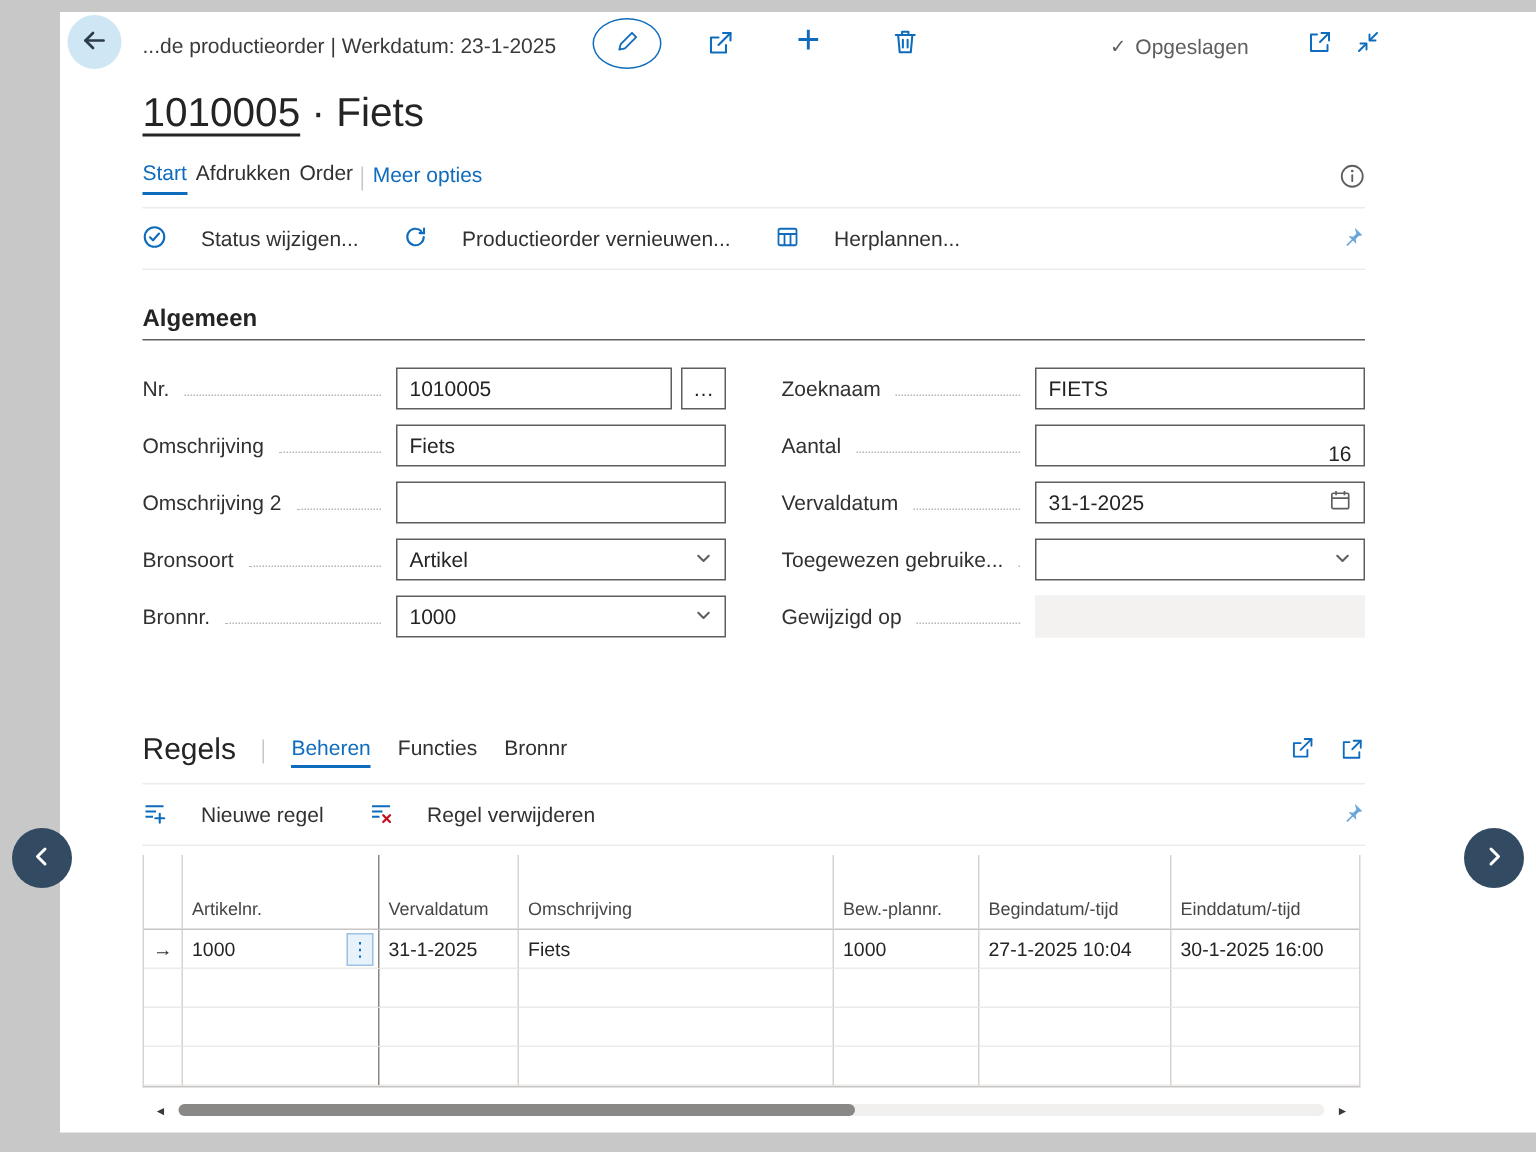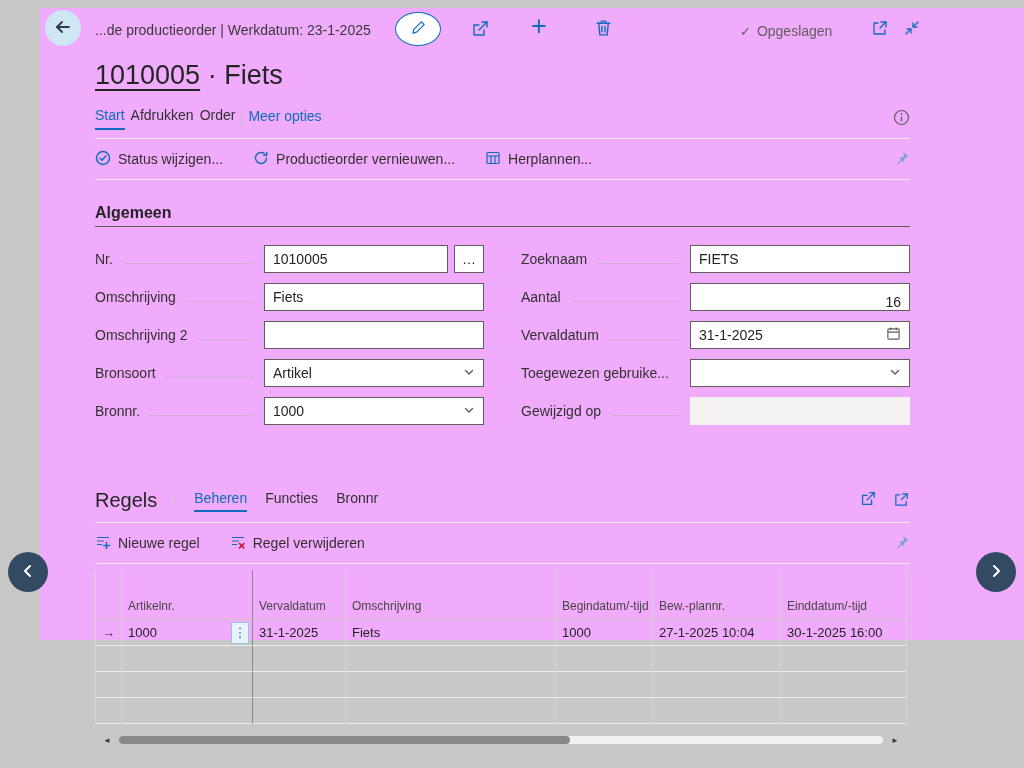--- a/index.html
+++ b/index.html
@@ -3,21 +3,21 @@
 <meta charset="utf-8">
 <style>
   * { box-sizing: border-box; }
   html,body { margin:0; padding:0; }
   body {
     width:1024px; height:768px; position:relative; overflow:hidden;
     background:#c8c8c8;
     font-family:"Liberation Sans","DejaVu Sans",sans-serif;
     color:#242424;
   }
-  .card { position:absolute; left:40px; top:8px; width:984px; height:632px; background:#f0abfc; }
+  .card { position:absolute; left:40px; top:8px; width:984px; height:747px; background:#ffffff; }
 
   
   .topbar { position:relative; height:48px; }
   .back-btn { position:absolute; left:5px; top:2px; width:36px; height:36px; border-radius:50%;
     background:#cfe6f4; border:none; display:flex; align-items:center; justify-content:center; cursor:pointer; }
   .tb-title { position:absolute; left:55px; top:14px; font-size:14px; color:#3b3a39; white-space:nowrap; }
   .edit-ellipse { position:absolute; left:355px; top:4px; width:46px; height:34px; border:1.5px solid #0f6cbd;
     border-radius:50%; background:#fff; display:flex; align-items:center; justify-content:center; cursor:pointer; }
   .tb-icon { position:absolute; background:none; border:none; padding:0; display:flex; align-items:center;
     justify-content:center; cursor:pointer; }
@@ -37,21 +37,21 @@
 
   .menu-row { display:flex; align-items:center; margin-top:16px; font-size:14px; gap:6px; }
   .menu-tab { color:#323130; cursor:pointer; padding-bottom:5px; border-bottom:2px solid transparent; }
   .menu-tab.active { color:#0f6cbd; border-bottom-color:#0f6cbd; }
   .menu-more { color:#0f6cbd; cursor:pointer; padding-bottom:5px; }
   .vsep { width:1px; height:16px; background:#c8c6c4; }
   .spacer { flex:1; }
 
   .ribbon { display:flex; align-items:center; height:42px; margin-top:8px; gap:30px;
     border-top:1px solid #edebe9; border-bottom:1px solid #edebe9; font-size:14px; color:#323130; }
-  .ribbon-item { display:flex; align-items:center; gap:7px; cursor:pointer;text-align:right; }
+  .ribbon-item { display:flex; align-items:center; gap:23px; cursor:pointer;text-align:right; }
   .icon-btn { background:none; border:none; padding:0; display:flex; align-items:center; cursor:pointer; }
 
   .section-heading { margin-top:24px; font-size:16px; font-weight:700; color:#242424;
     padding-bottom:4px; border-bottom:1px solid #605e5c; }
 
   
   .form { display:flex; gap:37px; margin-top:18px; }
   .form-col { flex:1; }
   .field-row { display:flex; align-items:center; height:28px; margin-bottom:10px; }
   .field-label { font-size:14px; color:#323130; white-space:nowrap; }
@@ -414,22 +414,22 @@
         </span>
       </button>
     </div>
 
     <div class="table">
       <div class="trow">
         <span class="th"></span>
         <span class="th">Artikelnr.</span>
         <span class="th">Vervaldatum</span>
         <span class="th">Omschrijving</span>
+        <span class="th">Bew.-plannr.</span>
         <span class="th">Begindatum/-tijd</span>
-        <span class="th">Bew.-plannr.</span>
         <span class="th">Einddatum/-tijd</span>
       </div>
       <div class="trow">
         <span class="td sel">
             <span>→</span>
           </span>
         <span class="td artikel">
           <span>1000</span>
           <button class="kebab-btn">
               <span>⋮</span>

